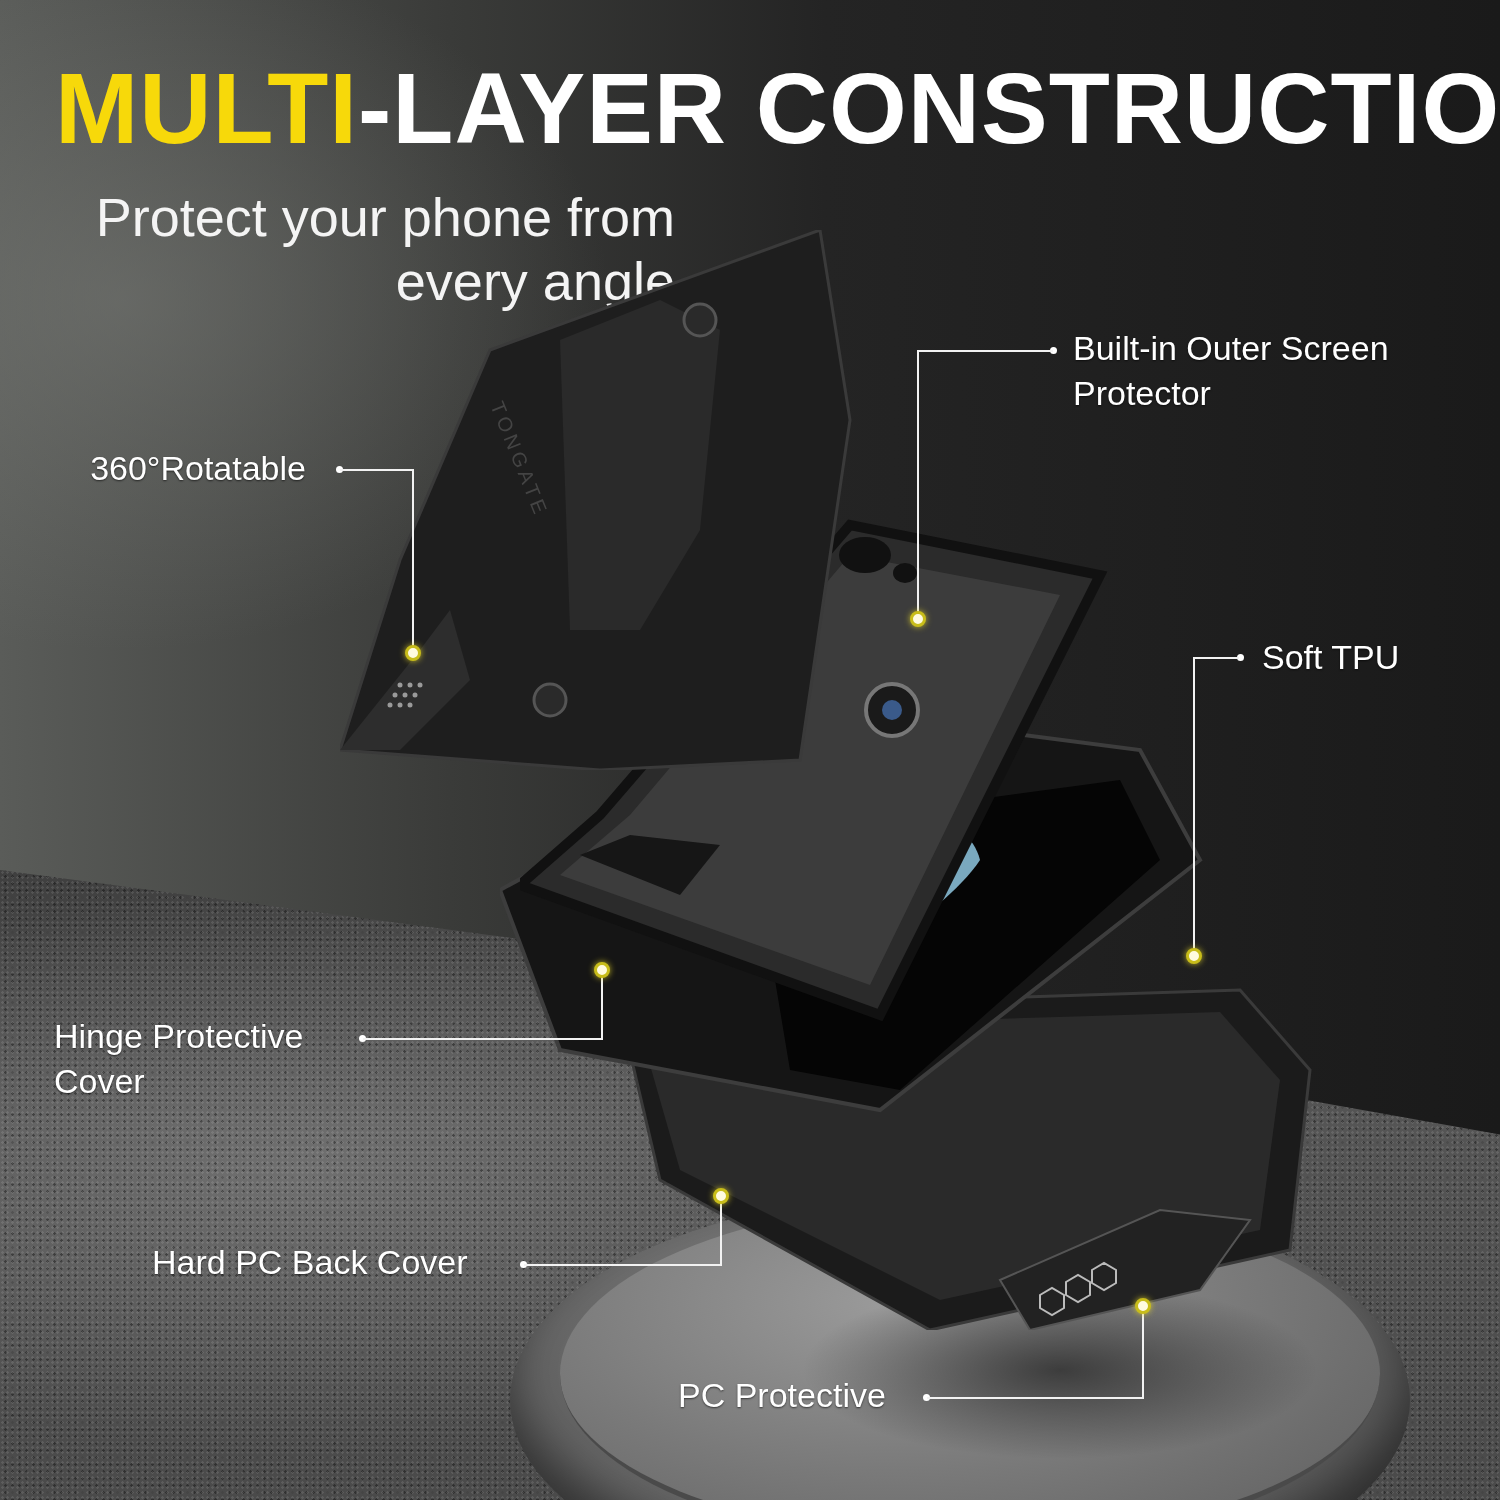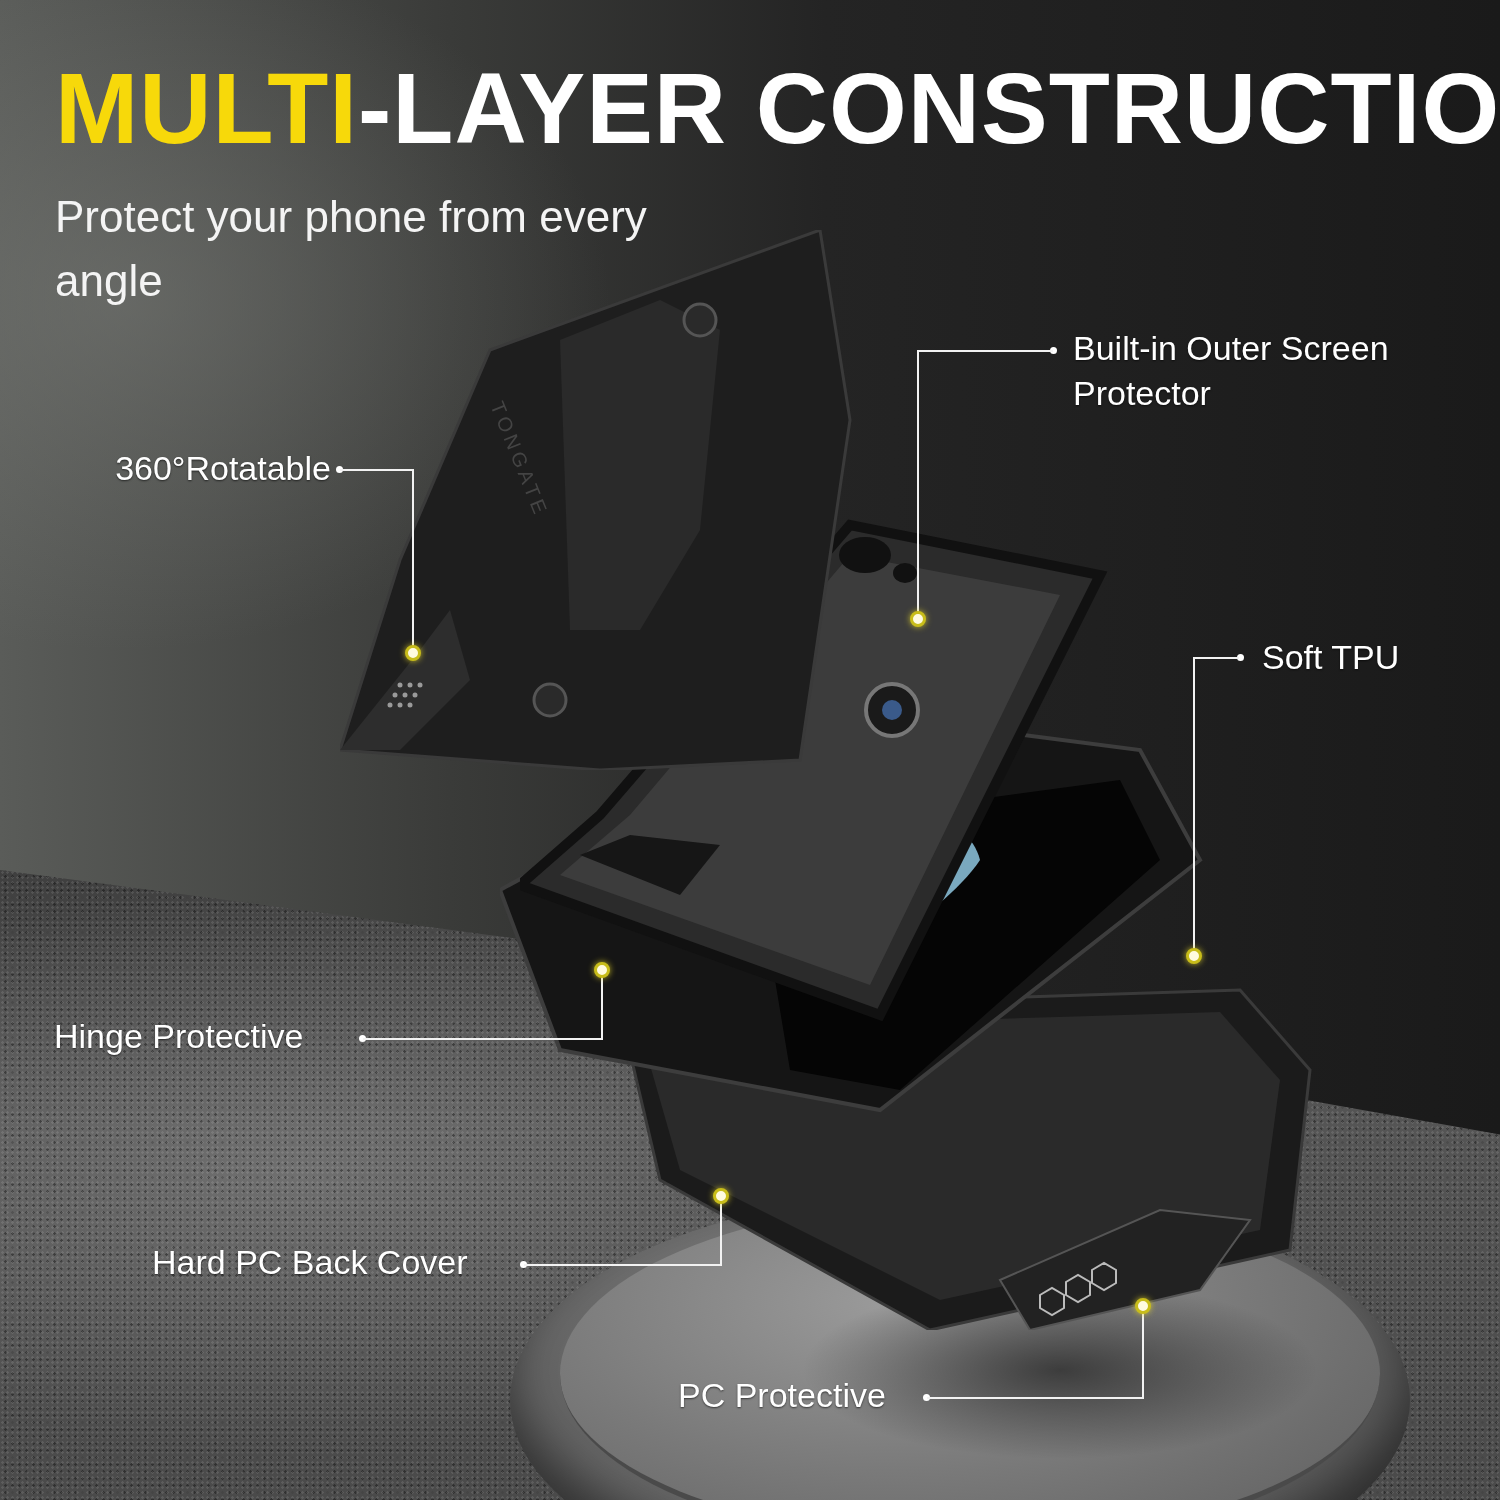--- a/index.html
+++ b/index.html
@@ -23,21 +23,21 @@
     box-shadow: inset 0 -30px 40px rgba(0,0,0,0.4); }
   .pedestal-top { position:absolute; left:560px; top:1200px; width:820px; height:340px; border-radius:50%;
     background: radial-gradient(ellipse at 40% 30%, #9a9a9a 0%, #7a7a7a 50%, #5c5c5c 100%);
     border-bottom: 8px solid #4a4a4a; }
   .shadow { position:absolute; left:800px; top:1280px; width:520px; height:180px; border-radius:50%;
     background: radial-gradient(ellipse, rgba(0,0,0,0.55), rgba(0,0,0,0) 70%); }
 
   .title { position:absolute; left:55px; top:58px; margin:0; font-size:100px; font-weight:700; letter-spacing:1px; line-height:1; white-space:nowrap; }
   .title .hl { color:#f7d90a; }
   .title .rest { color:#ffffff; }
-  .subtitle { position:absolute; left:55px; top:185px; width:620px; color:#f4f4f4; font-size:44px; line-height:64px; }
+  .subtitle { position:absolute; left:55px; top:185px; width:620px; color:#f4f4f4; font-size:54px; line-height:64px;text-align:right; }
 
   .label { position:absolute; color:#fff; font-size:34px; font-weight:400; line-height:45px; text-shadow:0 1px 2px rgba(0,0,0,0.6); }
   .line { position:absolute; background:#f2f2f2; }
   .enddot { position:absolute; width:7px; height:7px; border-radius:50%; background:#fff; }
   .marker { position:absolute; width:10px; height:10px; border-radius:50%; background:#fffbe0; border:3px solid #c8bd1a; box-shadow:0 0 6px rgba(230,215,40,0.8); }
 
   
   .part { position:absolute; }
   .clip { left:340px; top:230px; width:520px; height:540px; }
   .screen { left:520px; top:515px; width:590px; height:520px; }
@@ -98,21 +98,21 @@
         <circle cx="75" cy="465" r="2.5"></circle>
       <circle cx="50" cy="475" r="2.5"></circle>
         <circle cx="60" cy="475" r="2.5"></circle>
         <circle cx="70" cy="475" r="2.5"></circle>
     </g>
     <circle cx="360" cy="90" r="16" fill="#2a2a2a" stroke="#555" stroke-width="3"></circle>
     <circle cx="210" cy="470" r="16" fill="#2a2a2a" stroke="#555" stroke-width="3"></circle>
     <text x="150" y="175" fill="#444" font-size="20" font-family="Liberation Sans, sans-serif" letter-spacing="4" transform="rotate(68 150 175)">TONGATE</text>
   </svg>
 
-  <div class="label" style="left:69px; top:446px; width:262px; text-align:right;">
+  <div class="label" style="left:44px; top:446px; width:262px; text-align:right;">
     <div>360°Rotatable</div>
   </div>
   <div class="enddot" style="left:336px; top:466px;"></div>
   <div class="line" style="left:340px; top:469px; width:74px; height:2px;"></div>
   <div class="line" style="left:412px; top:469px; width:2px; height:182px;"></div>
   <div class="marker" style="left:405px; top:645px;"></div>
 
   <div class="label" style="left:1073px; top:326px; width:420px;">
     <div>Built-in Outer Screen</div>
     <div>Protector</div>
@@ -125,20 +125,21 @@
   <div class="label" style="left:1262px; top:635px; width:220px;">
     <div>Soft TPU</div>
   </div>
   <div class="enddot" style="left:1237px; top:654px;"></div>
   <div class="line" style="left:1193px; top:657px; width:46px; height:2px;"></div>
   <div class="line" style="left:1193px; top:657px; width:2px; height:292px;"></div>
   <div class="marker" style="left:1186px; top:948px;"></div>
 
   <div class="label" style="left:54px; top:1014px; width:320px;">
     <div>Hinge Protective</div>
+    <div>Cover</div>
   </div>
   <div class="enddot" style="left:359px; top:1035px;"></div>
   <div class="line" style="left:363px; top:1038px; width:240px; height:2px;"></div>
   <div class="line" style="left:601px; top:970px; width:2px; height:70px;"></div>
   <div class="marker" style="left:594px; top:962px;"></div>
 
   <div class="label" style="left:152px; top:1240px; width:370px;">
     <div>Hard PC Back Cover</div>
   </div>
   <div class="enddot" style="left:520px; top:1261px;"></div>

